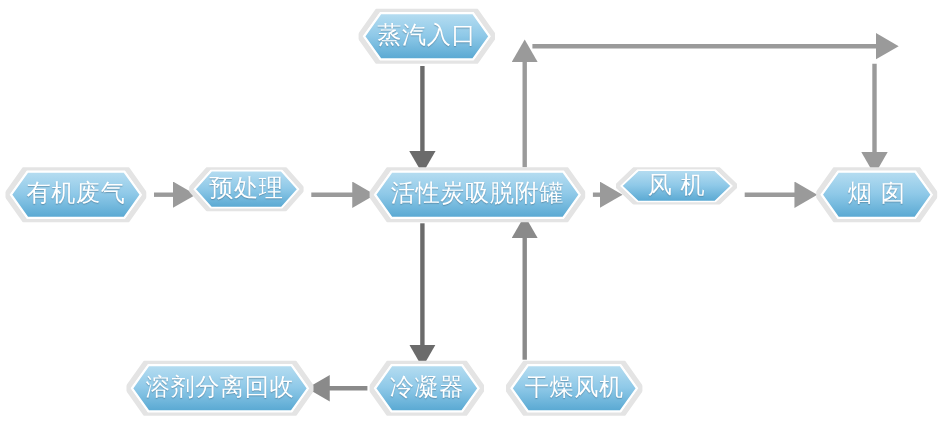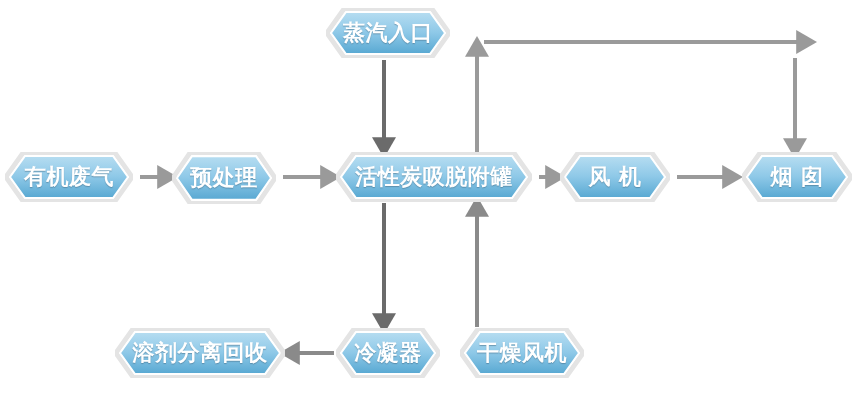--- a/index.html
+++ b/index.html
@@ -23,21 +23,20 @@
     top: 0;
     width: 853px;
     height: 401px;
   }
   .node {
     position: absolute;
     display: flex;
     align-items: center;
     justify-content: center;
     box-sizing: border-box;
-    font-weight: bold;
   }
   .node .hexwrap {
     position: absolute;
     left: 0; top: 0;
     width: 100%;
     height: 100%;
   }
   .node .label {
     position: relative;
     z-index: 3;
@@ -95,21 +94,21 @@
           <stop offset="48%" stop-color="#8fc9e8"></stop>
           <stop offset="100%" stop-color="#58a8d2"></stop>
         </linearGradient>
       </defs>
       <polygon points="18,1 110,1 127,25 110,49 18,49 1,25" fill="none" stroke="#e4e4e4" stroke-width="5"></polygon>
       <polygon points="20,4 108,4 123,25 108,46 20,46 5,25" fill="url(#g1)" stroke="#ffffff" stroke-width="2"></polygon>
     </svg>
     <span class="label" style="font-size:22px;">有机废气</span>
   </div>
 
-  <div class="node" style="left:172px; top:152px; width:104px; height:52px;">
+  <div class="node" style="left:172px; top:152px; width:104px; height:40px;">
     <svg class="hexwrap" viewBox="0 0 104 50" preserveAspectRatio="none">
       <defs>
         <linearGradient id="g2" x1="0" y1="0" x2="0" y2="1">
           <stop offset="0%" stop-color="#b6ddf1"></stop>
           <stop offset="48%" stop-color="#8fc9e8"></stop>
           <stop offset="100%" stop-color="#58a8d2"></stop>
         </linearGradient>
       </defs>
       <polygon points="18,1 86,1 103,25 86,49 18,49 1,25" fill="none" stroke="#e4e4e4" stroke-width="5"></polygon>
       <polygon points="20,4 84,4 99,25 84,46 20,46 5,25" fill="url(#g2)" stroke="#ffffff" stroke-width="2"></polygon>
@@ -140,21 +139,21 @@
           <stop offset="48%" stop-color="#8fc9e8"></stop>
           <stop offset="100%" stop-color="#58a8d2"></stop>
         </linearGradient>
       </defs>
       <polygon points="18,1 178,1 195,25 178,49 18,49 1,25" fill="none" stroke="#e4e4e4" stroke-width="5"></polygon>
       <polygon points="20,4 176,4 191,25 176,46 20,46 5,25" fill="url(#g4)" stroke="#ffffff" stroke-width="2"></polygon>
     </svg>
     <span class="label" style="font-size:22px;">活性炭吸脱附罐</span>
   </div>
 
-  <div class="node" style="left:560px; top:152px; width:110px; height:50px;">
+  <div class="node" style="left:560px; top:152px; width:110px; height:34px;">
     <svg class="hexwrap" viewBox="0 0 110 50" preserveAspectRatio="none">
       <defs>
         <linearGradient id="g5" x1="0" y1="0" x2="0" y2="1">
           <stop offset="0%" stop-color="#b6ddf1"></stop>
           <stop offset="48%" stop-color="#8fc9e8"></stop>
           <stop offset="100%" stop-color="#58a8d2"></stop>
         </linearGradient>
       </defs>
       <polygon points="18,1 92,1 109,25 92,49 18,49 1,25" fill="none" stroke="#e4e4e4" stroke-width="5"></polygon>
       <polygon points="20,4 90,4 105,25 90,46 20,46 5,25" fill="url(#g5)" stroke="#ffffff" stroke-width="2"></polygon>

